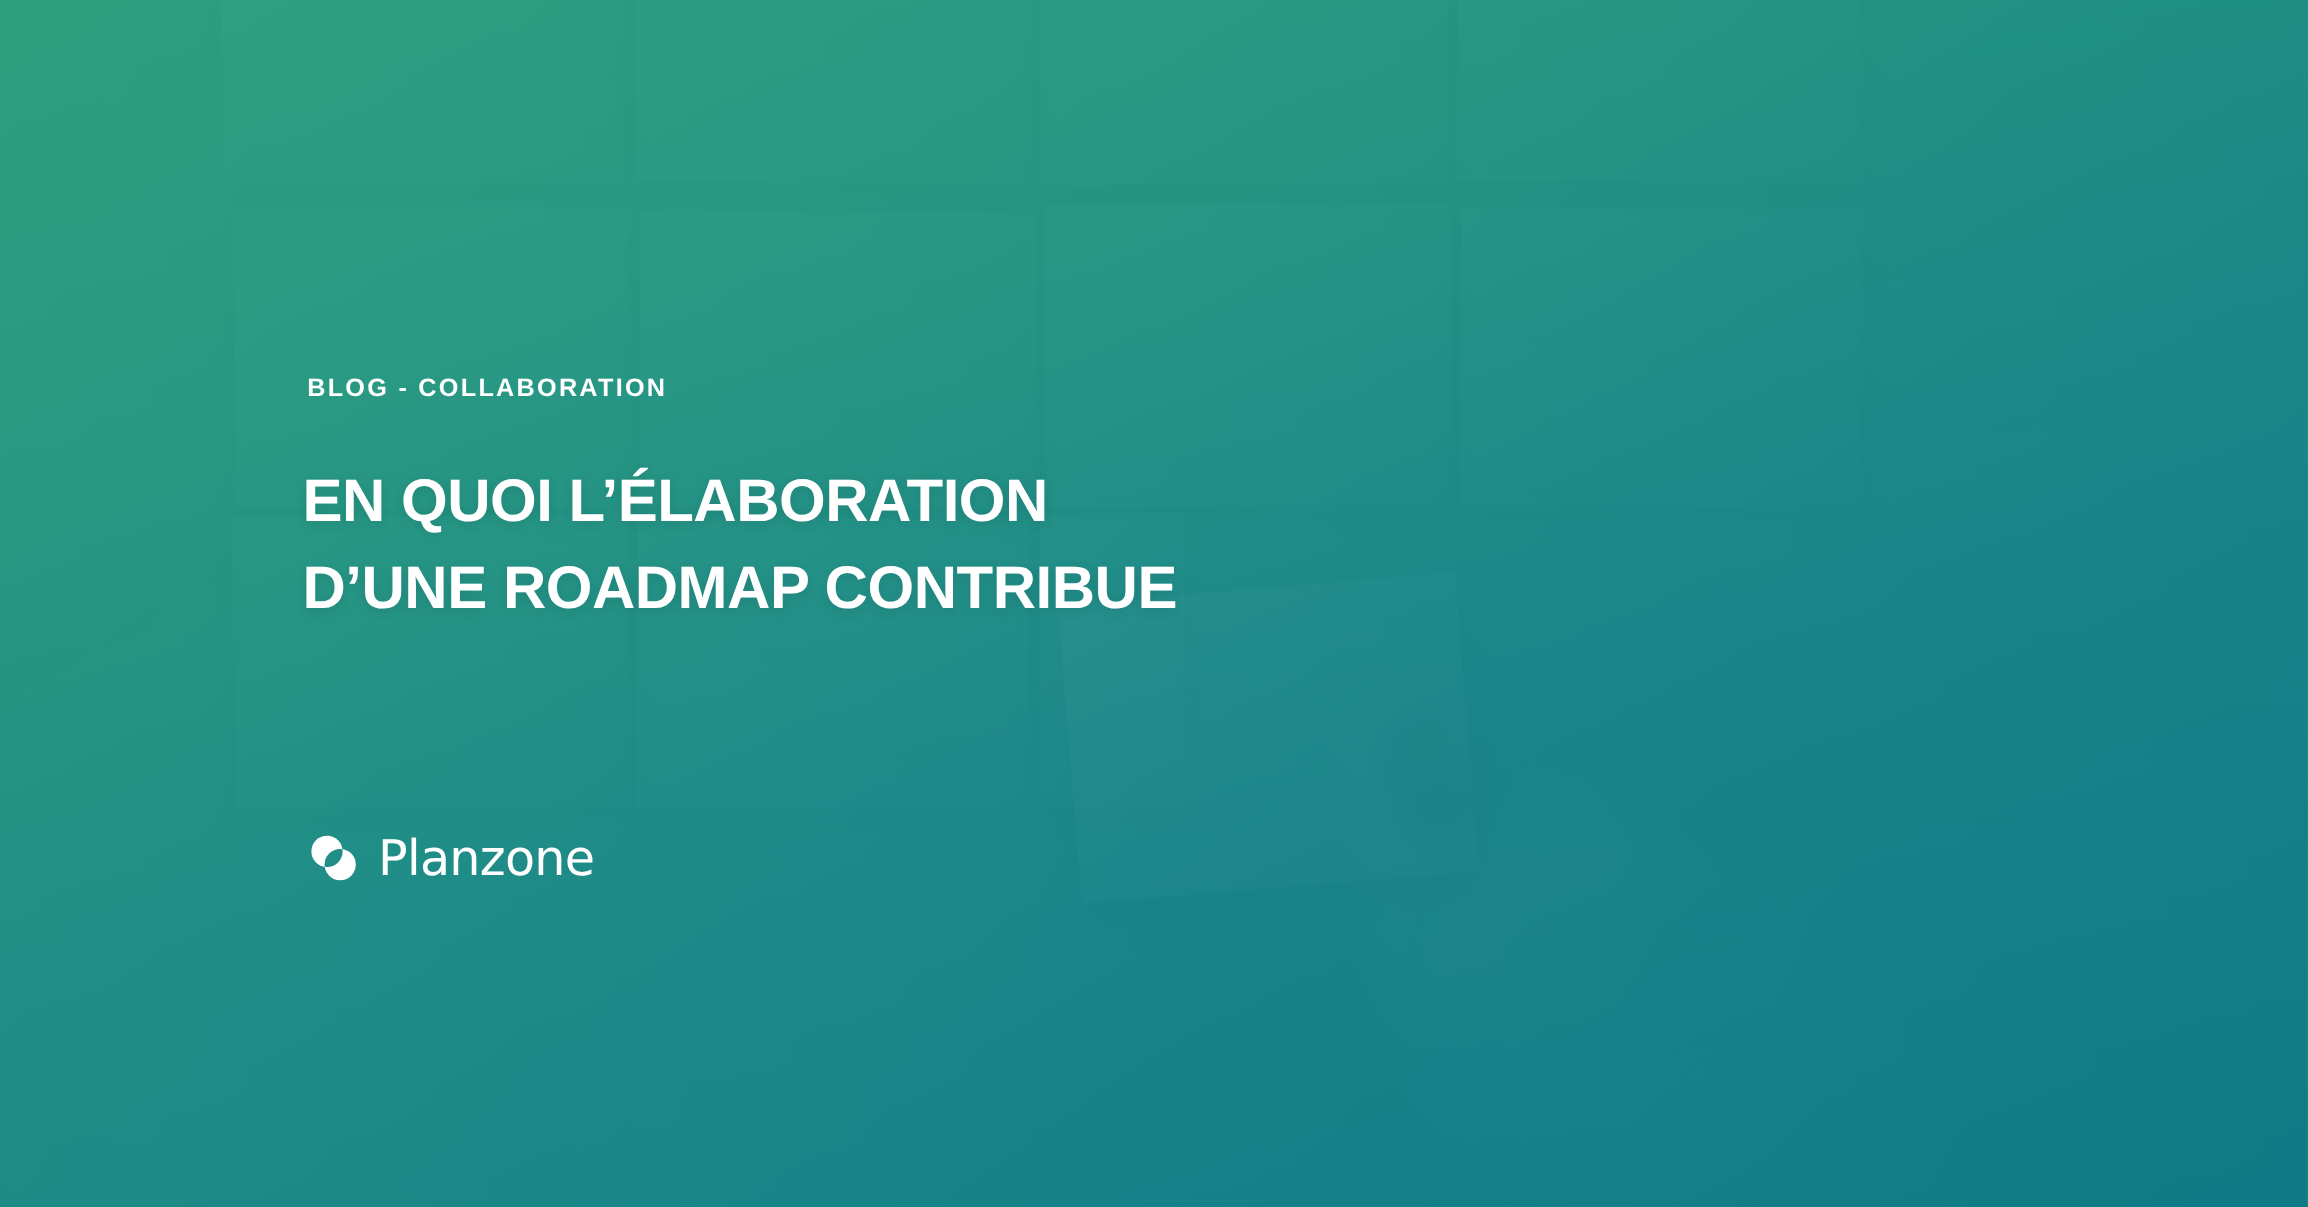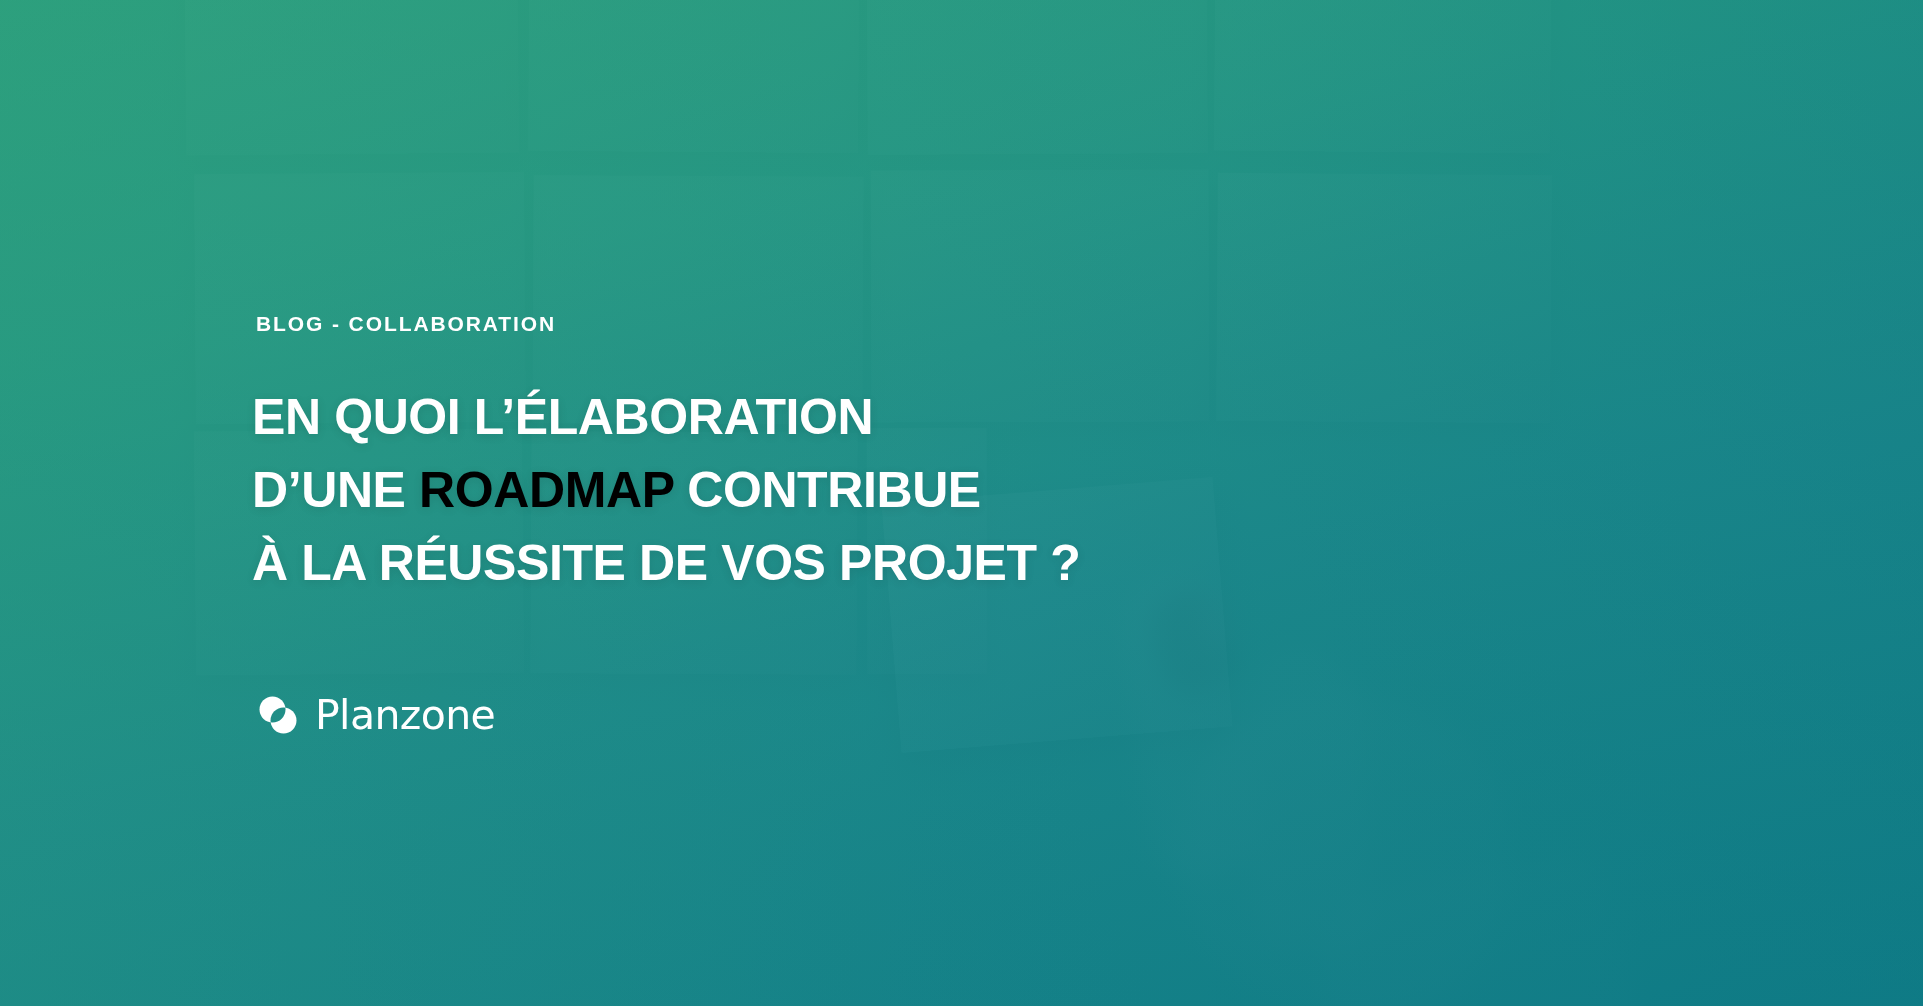--- a/index.html
+++ b/index.html
@@ -143,21 +143,21 @@
     position:absolute;top:381px;left:-4px;
     margin:0;
     color:#fff;
     font-size:50px;
     font-weight:700;
     letter-spacing:-0.4px;
     line-height:73px;
     white-space:nowrap;
     text-shadow:0 2px 10px rgba(0,0,0,.10);
   }
-  .headline .hl{color:#000000;}
+  .headline .hl{color:#ffffff;}
 
   
   .logo{
     position:absolute;top:693px;left:0;
     display:flex;align-items:center;gap:15px;
   }
   .logo-mark{
     position:relative;width:44px;height:44px;flex:none;
   }
   .wordmark{
@@ -205,21 +205,20 @@
   <div class="tint"></div>
   <div class="tint2"></div>
 
   <div class="content">
 
     <div class="eyebrow">BLOG - COLLABORATION</div>
 
     <h1 class="headline">
       <span>EN QUOI L’ÉLABORATION</span><br>
       <span>D’UNE </span><span class="hl">ROADMAP</span><span> CONTRIBUE</span><br>
-      <span>À LA RÉUSSITE DE VOS PROJET ?</span>
     </h1>
 
     <div class="logo">
       <span class="logo-mark">
         <svg viewBox="0 0 44 44" width="44" height="44" aria-hidden="true">
           <defs>
             <mask id="venn">
               <rect x="0" y="0" width="44" height="44" fill="black"></rect>
               <circle cx="16.5" cy="16.5" r="13" fill="white"></circle>
               <circle cx="27.5" cy="27.5" r="13" fill="white"></circle>

